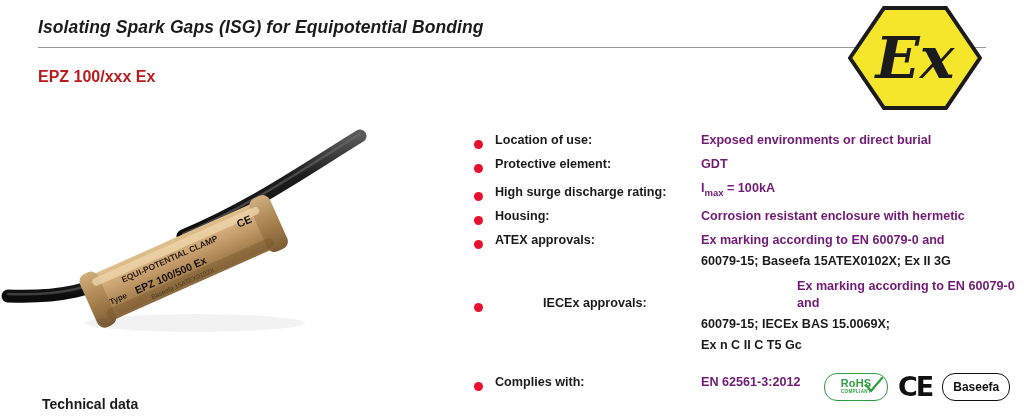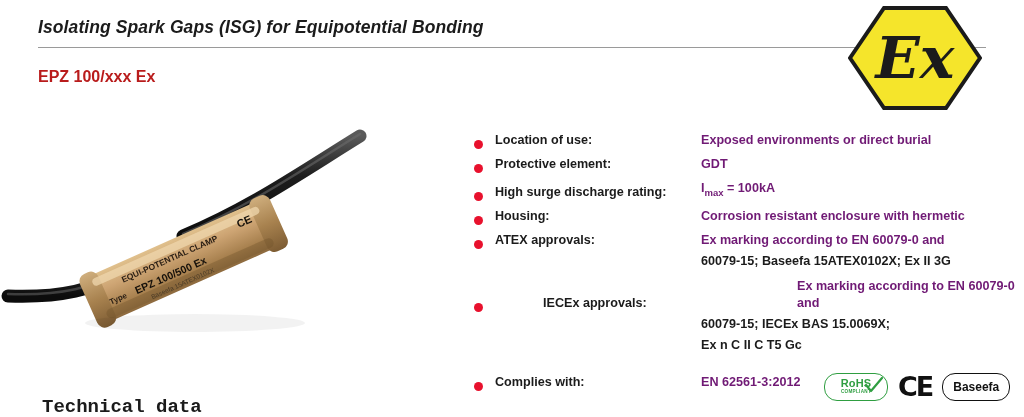--- a/index.html
+++ b/index.html
@@ -173,24 +173,23 @@
     justify-content: center;
     font-size: 12px;
     font-weight: bold;
   }
 
   
   #technical-data {
     position: absolute;
     left: 42px;
     top: 396px;
-    font-size: 19px;
+    font-size: 14px;
     font-weight: bold;
     color: #1b1b1b;
-    font-family: Liberation Mono, monospace;
   }
 </style>
 </head>
 <body>
 
 <div id="header-title">Isolating Spark Gaps (ISG) for Equipotential Bonding</div>
 <div id="header-rule"></div>
 <div id="model-title">EPZ 100/xxx Ex</div>
 
 <div id="atex-badge">

